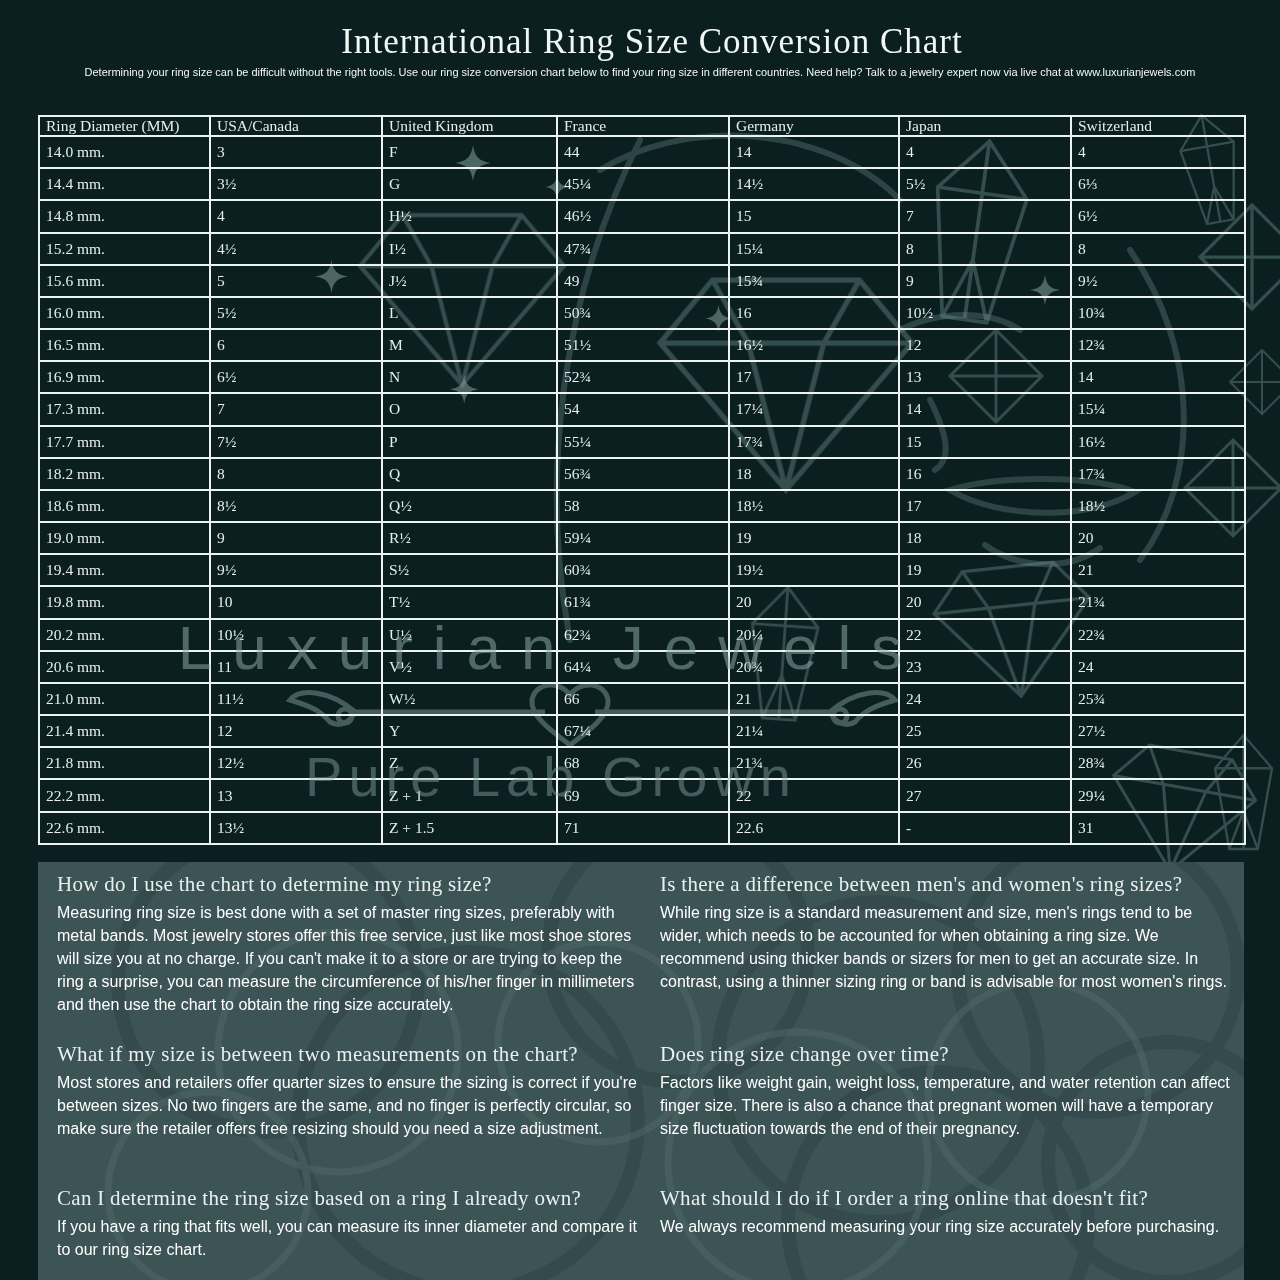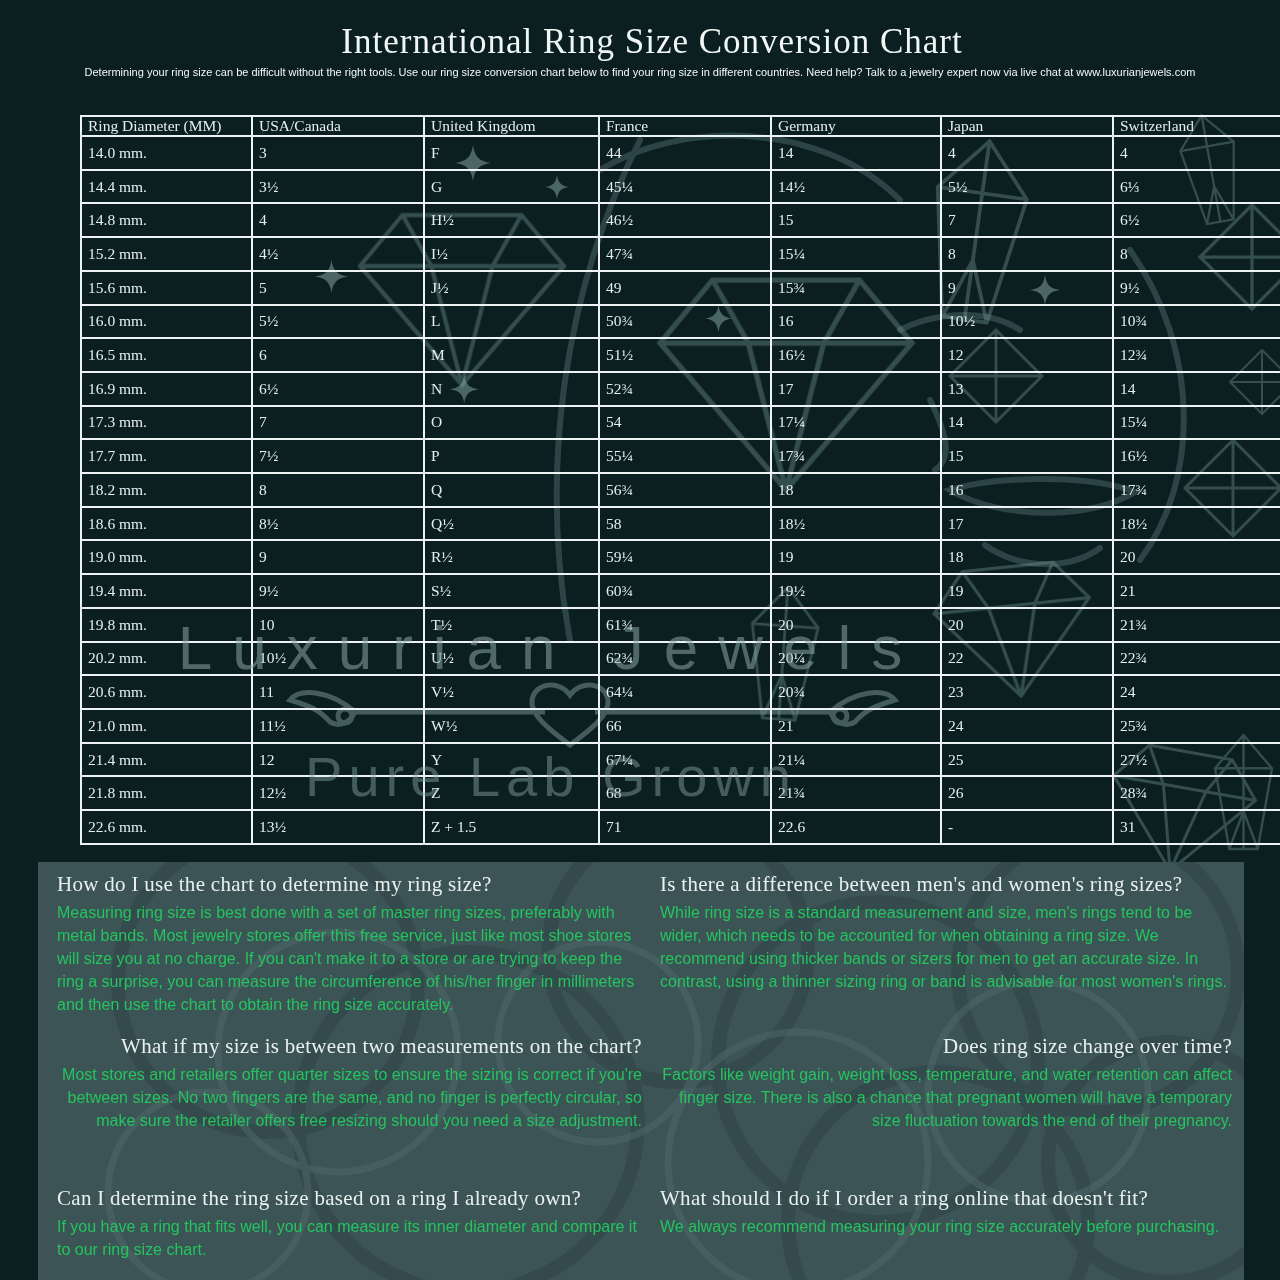--- a/index.html
+++ b/index.html
@@ -15,21 +15,21 @@
     position:absolute;top:10px;left:0;width:1280px;text-align:center;
     font-size:35px;letter-spacing:1px;color:#f1f7f4;font-weight:400;margin:12px;
     font-family:"Liberation Serif", serif;
   }
   .page-subtitle{
     position:absolute;top:60px;left:55px;width:1170px;text-align:center;
     font-size:11px;line-height:25px;color:#f4f8f7;margin:0;
     font-family:"Liberation Sans", sans-serif;
   }
   
-  .table-wrap{position:absolute;left:38px;top:115px;width:1066px;height:730px;margin-left:42px;}
+  .table-wrap{position:absolute;left:38px;top:115px;width:1066px;height:730px;}
   table.ring-table{
     border-collapse:collapse;table-layout:fixed;width:1206px;height:730px;
   }
   .ring-table th,.ring-table td{
     border:2px solid #ecf3f2;color:#e7efee;font-weight:400;
     font-size:15.5px;text-align:left;padding:0 0 0 6px;vertical-align:middle;
     font-family:"Liberation Serif", serif;white-space:nowrap;overflow:hidden;
   }
   
   .wm-brand{
@@ -46,28 +46,28 @@
   .faq-panel{
     position:absolute;left:38px;top:862px;width:1206px;height:418px;
     background:#3d5456;overflow:hidden;
   }
   .faq-rings{position:absolute;left:0;top:0;width:1206px;height:418px;}
   .faq-col{position:absolute;top:0;height:418px;}
   .faq-col-left{left:19px;width:585px;}
   .faq-col-right{left:622px;width:572px;}
   .faq-item{position:absolute;left:0;width:100%;}
   .faq-col .faq-item:nth-child(1){top:10px;}
-  .faq-col .faq-item:nth-child(2){top:172px;text-align:right;}
+  .faq-col .faq-item:nth-child(2){top:180px;}
   .faq-col .faq-item:nth-child(3){top:324px;}
   .faq-q{
     margin:0 0 4px 0;font-size:21px;font-weight:400;color:#e9f1ef;
     font-family:"Liberation Serif", serif;letter-spacing:.3px;
   }
   .faq-a{
-    margin:0;font-size:16px;line-height:23px;color:#22c55e;
+    margin:0;font-size:16px;line-height:23px;color:#ffffff;
     font-family:"Liberation Sans", sans-serif;
   }
 </style>
 </head>
 <body>
 
 <svg class="decor" viewBox="0 0 1280 1280">
   <defs>
     <g id="gem" fill="none">
       <path d="M0 30 L25 0 L95 0 L120 30 L60 100 Z"></path>
@@ -324,20 +324,29 @@
         <tr>
           <td>21.8 mm.</td>
           <td>12½</td>
           <td>Z</td>
           <td>68</td>
           <td>21¾</td>
           <td>26</td>
           <td>28¾</td>
         </tr>
         <tr>
+          <td>22.2 mm.</td>
+          <td>13</td>
+          <td>Z + 1</td>
+          <td>69</td>
+          <td>22</td>
+          <td>27</td>
+          <td>29¼</td>
+        </tr>
+        <tr>
           <td>22.6 mm.</td>
           <td>13½</td>
           <td>Z + 1.5</td>
           <td>71</td>
           <td>22.6</td>
           <td>-</td>
           <td>31</td>
         </tr>
       </tbody>
   </table>

